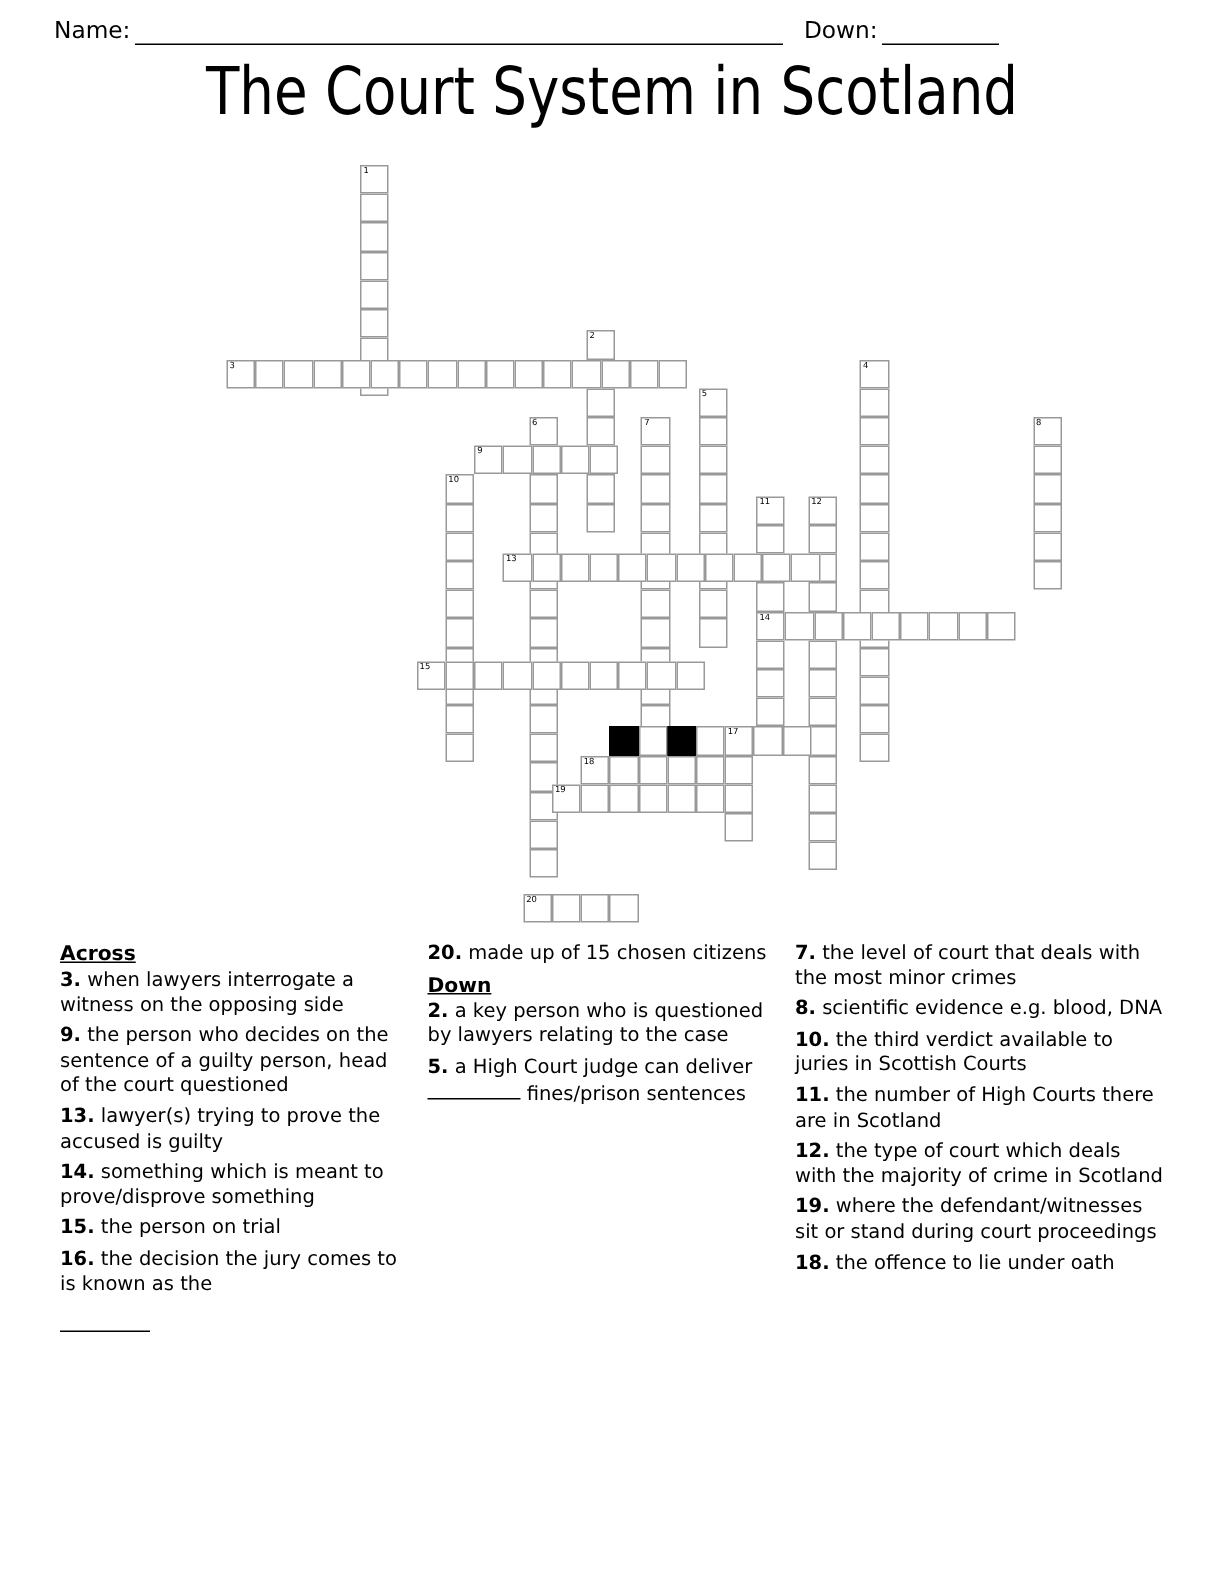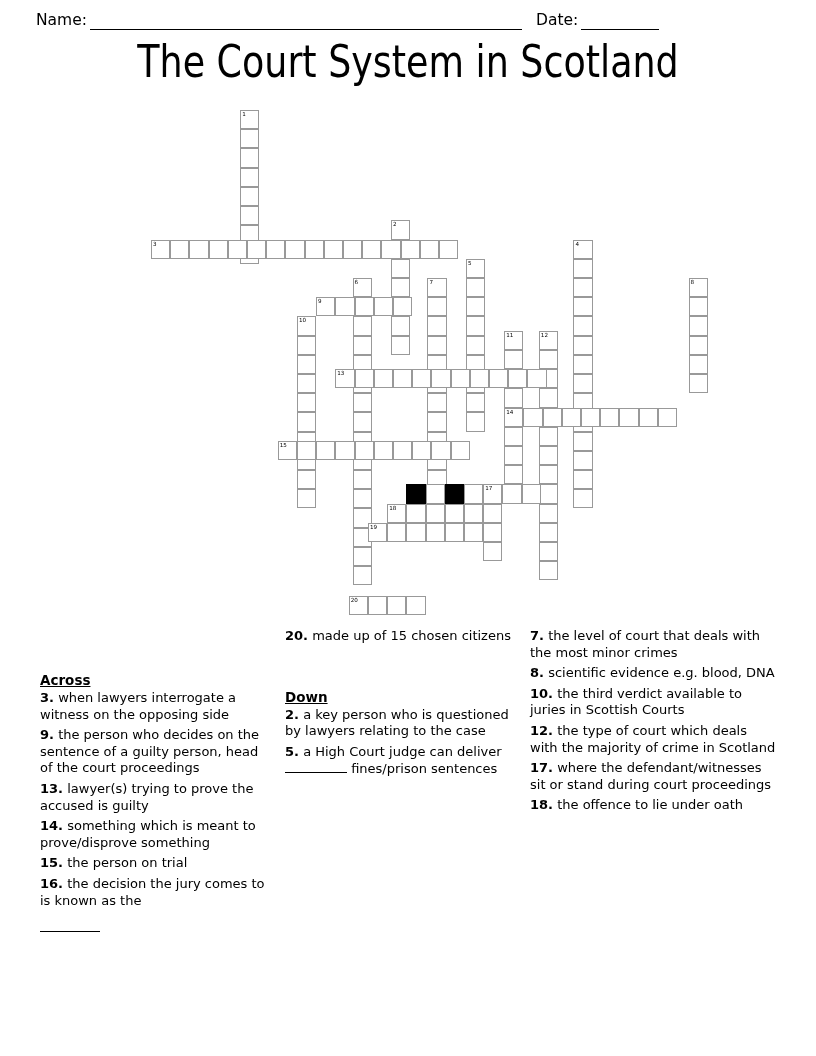--- a/index.html
+++ b/index.html
@@ -110,21 +110,20 @@
   }
   .clue-col.col2 { width: 245px; }
   .clue-col.col3 { width: 246px; padding-right: 0; }
   .section-head {
     font-weight: bold;
     text-decoration: underline;
     font-size: 13.5px;
     line-height: 17px;
     margin-bottom: 1px;
     display: block;
-    margin-top: 44px;
   }
   .clue {
     margin-bottom: 4px;
     text-indent: 0;
   }
   .clue .cnum {
     font-weight: bold;
   }
   .blank-rule {
     display: inline-block;
@@ -142,21 +141,21 @@
     height: 13px;
     margin-top: 9px;
   }
 </style>
 </head>
 <body>
 
 <div id="name-date-row">
   <span class="field-label">Name:</span>
   <span class="field-rule" id="name-rule"></span>
-  <span class="field-label" id="date-label">Date:</span>
+  <span class="field-label" id="date-label">Down:</span>
   <span class="field-rule" id="date-rule"></span>
 </div>
 
 <div id="puzzle-title">The Court System in Scotland</div>
 
 <div id="crossword-grid">
     <div class="cell" style="left: 240.28px; top: 110px;">
       <span class="num">1</span>
     </div>
     <div class="cell" style="left: 240.28px; top: 129.2px;"></div>
@@ -378,21 +377,21 @@
 
 <div id="clues">
   <div class="clue-col col1">
     <span class="section-head">Across</span>
     <div class="clue">
       <span class="cnum">3.</span>
       <span>when lawyers interrogate a witness on the opposing side</span>
     </div>
     <div class="clue">
       <span class="cnum">9.</span>
-      <span>the person who decides on the sentence of a guilty person, head of the court proceedings</span>
+      <span>the person who decides on the sentence of a guilty person, head of the court questioned</span>
     </div>
     <div class="clue">
       <span class="cnum">13.</span>
       <span>lawyer(s) trying to prove the accused is guilty</span>
     </div>
     <div class="clue">
       <span class="cnum">14.</span>
       <span>something which is meant to prove/disprove something</span>
     </div>
     <div class="clue">
@@ -431,25 +430,29 @@
     </div>
     <div class="clue">
       <span class="cnum">8.</span>
       <span>scientific evidence e.g. blood, DNA</span>
     </div>
     <div class="clue">
       <span class="cnum">10.</span>
       <span>the third verdict available to juries in Scottish Courts</span>
     </div>
     <div class="clue">
+      <span class="cnum">11.</span>
+      <span>the number of High Courts there are in Scotland</span>
+    </div>
+    <div class="clue">
       <span class="cnum">12.</span>
       <span>the type of court which deals with the majority of crime in Scotland</span>
     </div>
     <div class="clue">
-      <span class="cnum">17.</span>
+      <span class="cnum">19.</span>
       <span>where the defendant/witnesses sit or stand during court proceedings</span>
     </div>
     <div class="clue">
       <span class="cnum">18.</span>
       <span>the offence to lie under oath</span>
     </div>
   </div>
 </div>
 
 </body></html>

